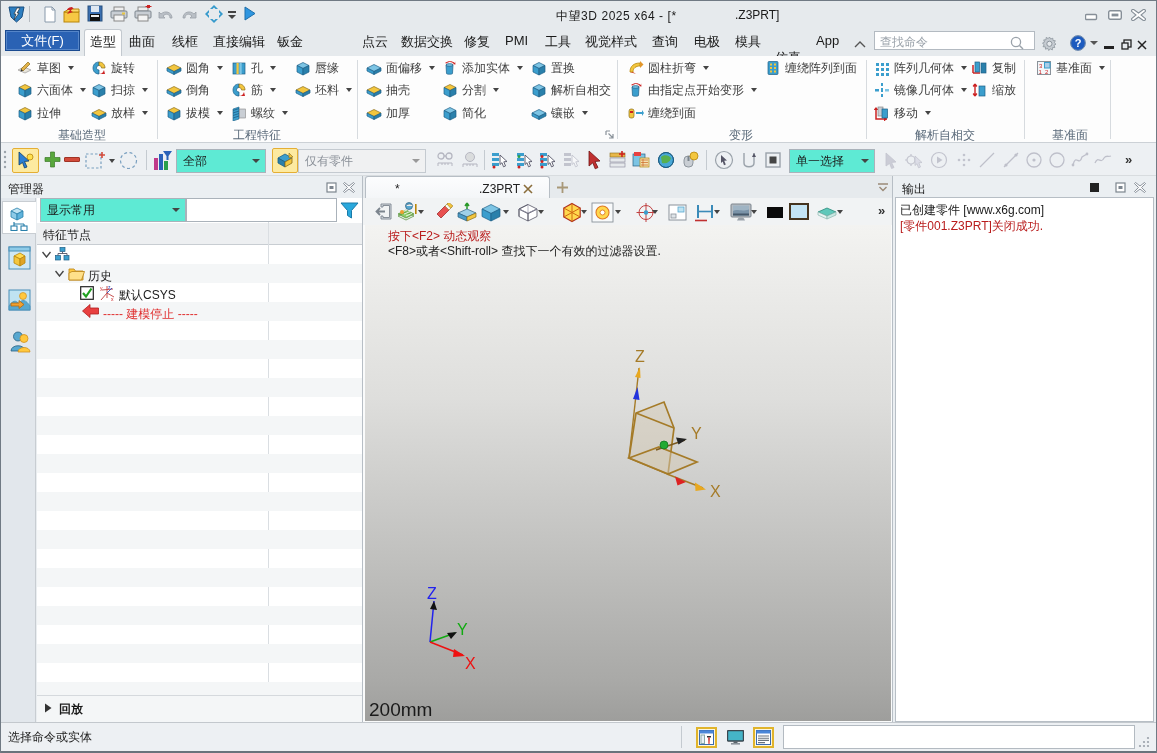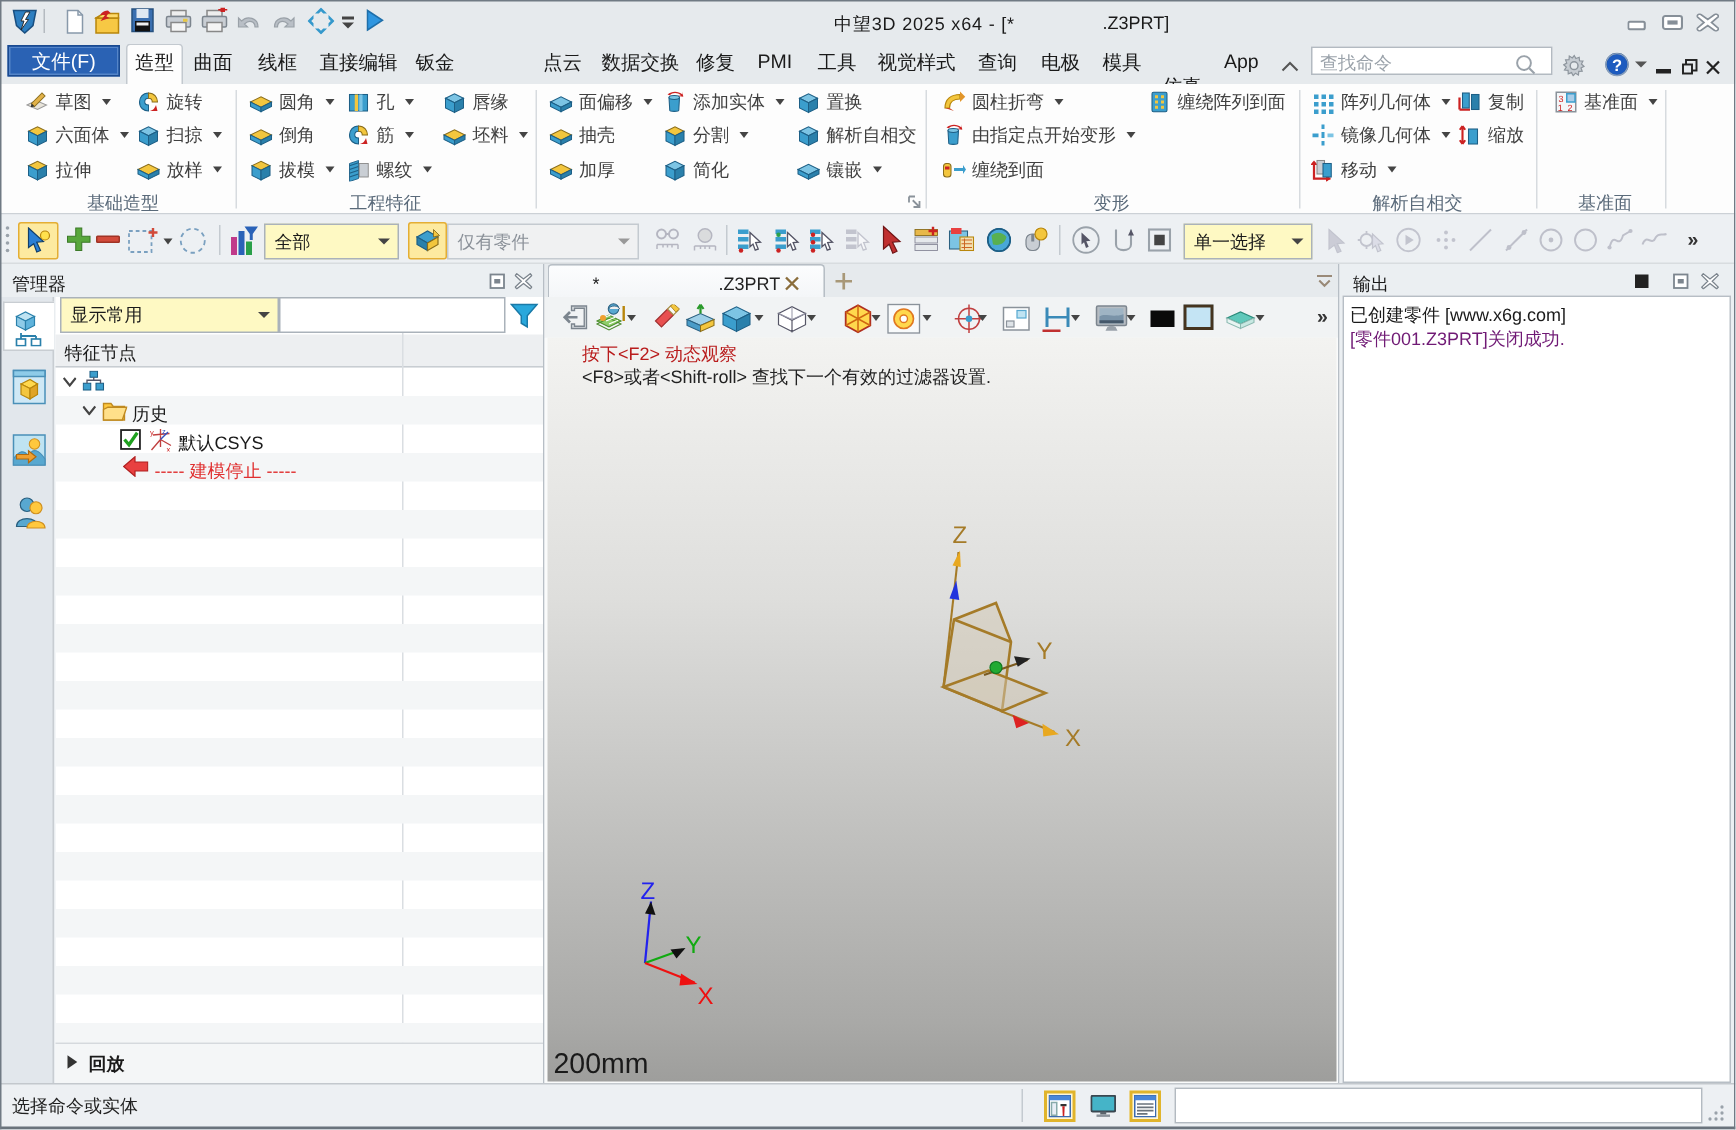--- a/index.html
+++ b/index.html
@@ -10,21 +10,21 @@
 .t12{font-size:12px;color:#1a1a1a;}
 .t13{font-size:13px;color:#1a1a1a;}
 svg{display:block;}
 .vline{position:absolute;width:1px;background:#d7dbdf;}
 .icon16{width:16px;height:16px;}
 
 .ri{position:absolute;height:18px;display:flex;align-items:center;white-space:nowrap;}
 .ri span{font-size:12px;color:#404040;margin-left:4px;}
 .ri i{display:inline-block;width:0;height:0;border-left:3.5px solid transparent;border-right:3.5px solid transparent;border-top:4px solid #444;margin-left:7px;}
 .glab{position:absolute;font-size:12px;color:#5a6a7a;width:120px;text-align:center;}
-.combo{position:absolute;background:#fef9c3;border:1px solid #aab2ba;display:flex;align-items:center;font-size:12px;color:#1a1a1a;padding-left:6px;}
+.combo{position:absolute;background:#5eead4;border:1px solid #aab2ba;display:flex;align-items:center;font-size:12px;color:#1a1a1a;padding-left:6px;}
 .combo .car{position:absolute;right:5px;top:50%;margin-top:-2px;width:0;height:0;border-left:4px solid transparent;border-right:4px solid transparent;border-top:4px solid #444;}
 </style></head>
 <body>
 
 <div class="abs" id="titlebar" style="left:0;top:0;width:1157px;height:29px;background:#e6eaed;border-top:1px solid #707a84;"></div>
 
 <svg class="abs" style="left:7px;top:5px" width="19" height="19" viewBox="0 0 19 19">
  <path d="M2 2 L17 2 L15 12 L9.5 17 L4 12 Z" fill="#2d7fc1" stroke="#1a4f80"></path>
  <path d="M10 3 L7 9 L9 9 L7 15 L12 8 L10 8 L13 3 Z" fill="#fff" stroke="#222" stroke-width="0.6"></path>
 </svg>
@@ -952,21 +952,21 @@
 <div class="abs" style="left:1090px;top:183px;width:9px;height:9px;background:#222;"></div>
 <svg class="abs" style="left:1115px;top:182px" width="11" height="11" viewBox="0 0 11 11">
     <rect x="1" y="1" width="9" height="9" fill="#fff" stroke="#7c858e" stroke-width="1.2"></rect>
     <rect x="3.5" y="4" width="4" height="3" fill="#7c858e"></rect>
   </svg>
 <svg class="abs" style="left:1134px;top:182px" width="12" height="11" viewBox="0 0 12 11">
     <path d="M1.5 0.5 L6 4 L10.5 0.5 L11.5 1.6 L7.5 5.5 L11.5 9.4 L10.5 10.5 L6 7 L1.5 10.5 L0.5 9.4 L4.5 5.5 L0.5 1.6 Z" fill="#fff" stroke="#7c858e" stroke-width="0.9"></path>
   </svg>
 <div class="abs" style="left:895px;top:197px;width:259px;height:525px;background:#fff;border:1px solid #b7bec5;"></div>
 <div class="abs" style="left:900px;top:202px;font-size:12px;color:#1a1a1a;">已创建零件 [www.x6g.com]</div>
-<div class="abs" style="left:900px;top:218px;font-size:12px;color:#701a75;text-align:right;">[零件001.Z3PRT]关闭成功.</div>
+<div class="abs" style="left:900px;top:218px;font-size:12px;color:#b91c1c;text-align:right;">[零件001.Z3PRT]关闭成功.</div>
 
 <div class="abs" style="left:0;top:722px;width:1157px;height:29px;background:#edf0f3;border-top:1px solid #c3c8cd;"></div>
 <div class="abs" style="left:0;top:751px;width:1157px;height:2px;background:#6a737c;"></div>
 <div class="abs" style="left:8px;top:729px;font-size:12px;color:#222;">选择命令或实体</div>
 <div class="abs" style="left:681px;top:726px;width:1px;height:22px;background:#c4cad0;"></div>
 <div class="abs" style="left:696px;top:727px;width:21px;height:21px;background:#fdf6dc;border:2px solid #e0b42c;"></div>
 <svg class="abs" style="left:699px;top:730px" width="15" height="15" viewBox="0 0 15 15">
  <rect x="0.5" y="0.5" width="14" height="14" fill="#fff" stroke="#3a6ab0" stroke-width="1"></rect>
  <rect x="0.5" y="0.5" width="14" height="3" fill="#4a86d8"></rect>
  <rect x="2" y="5" width="3.5" height="8.5" fill="#e8eef6" stroke="#8aa"></rect>

